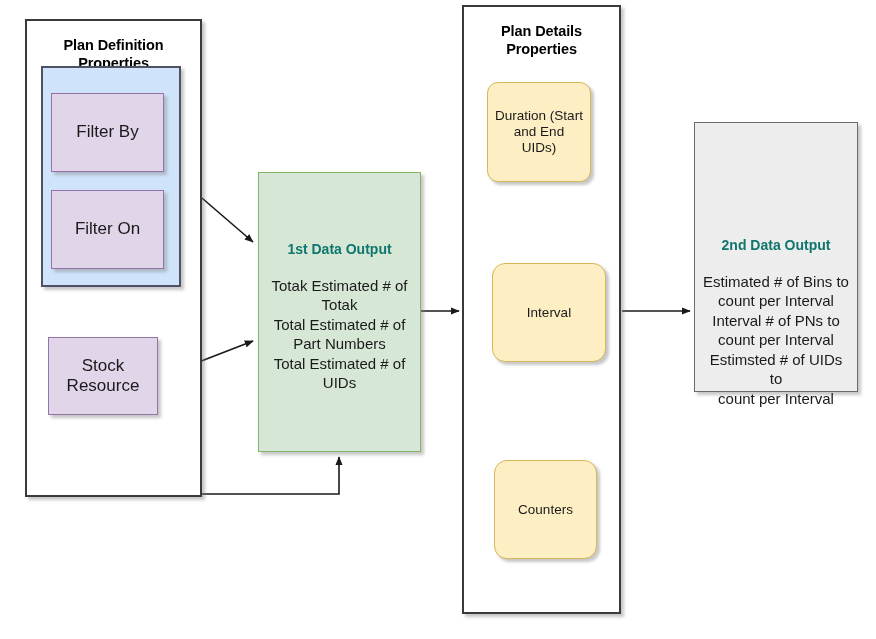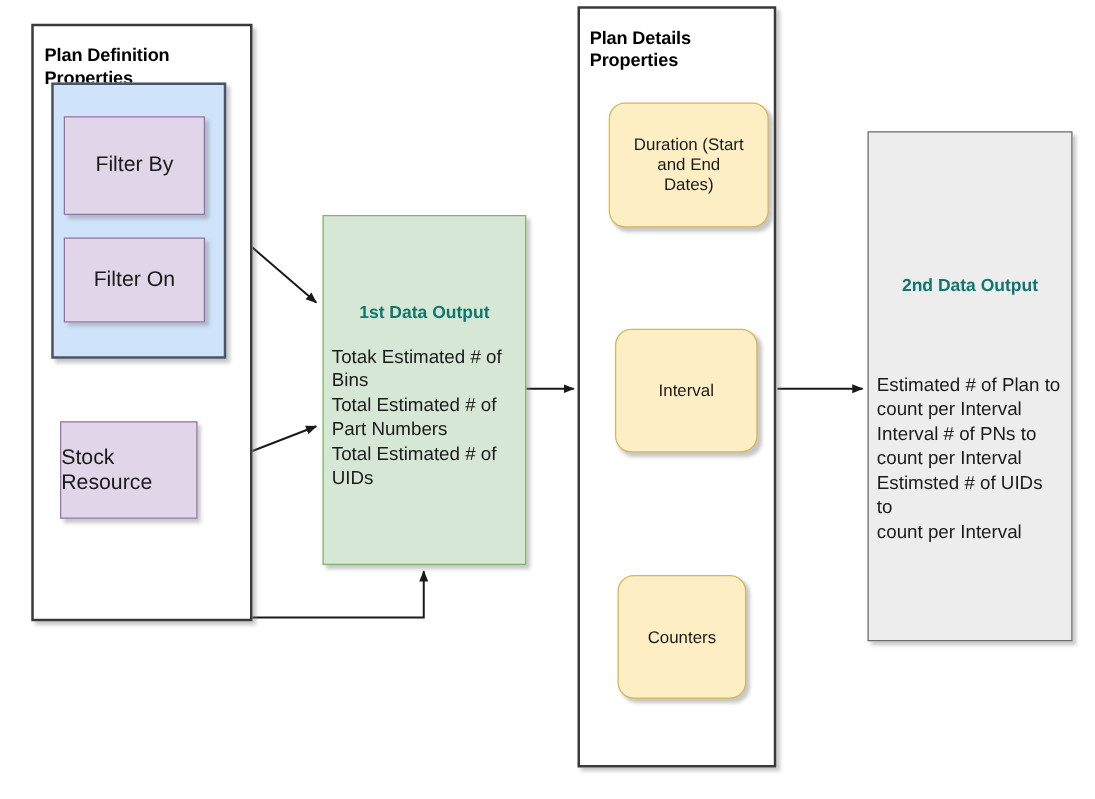--- a/index.html
+++ b/index.html
@@ -20,20 +20,21 @@
   }
 
   
   .shape {
     position: absolute;
     box-sizing: border-box;
     display: flex;
     flex-direction: column;
     align-items: center;
     justify-content: center;
+    text-align: center;
     line-height: 1.18;
   }
 
   .container-box {
     background: #ffffff;
     border: 2px solid #3a3a3a;
     box-shadow: 3px 3px 3px rgba(120,120,120,0.42);
     justify-content: flex-start;
   }
   .container-title {
@@ -137,66 +138,66 @@
       <div>Properties</div>
     </div>
   </div>
 
   <div class="shape blue-group" style="left:41px; top:66px; width:140px; height:221px;"></div>
 
   <div class="shape purple-box" style="left:51px; top:93px; width:113px; height:79px;">
     <span>Filter By</span>
   </div>
 
-  <div class="shape purple-box" style="left:51px; top:190px; width:113px; height:68px;">
+  <div class="shape purple-box" style="left:51px; top:190px; width:113px; height:79px;">
     <span>Filter On</span>
   </div>
 
   <div class="shape purple-box" style="left:48px; top:337px; width:110px; height:78px;">
     <span>Stock Resource</span>
   </div>
 
 
   <div class="shape green-box" style="left:258px; top:172px; width:163px; height:280px;">
     <div class="out-title">1st Data Output</div>
     <div class="out-lines">
       <div>Totak Estimated # of</div>
-      <div>Bins</div>
+      <div>Totak</div>
       <div>Total Estimated # of</div>
       <div>Part Numbers</div>
       <div>Total Estimated # of</div>
       <div>UIDs</div>
     </div>
   </div>
 
   <div class="shape container-box" style="left:462px; top:5px; width:159px; height:609px;">
     <div class="container-title">
       <div>Plan Details</div>
       <div>Properties</div>
     </div>
   </div>
 
-  <div class="shape yellow-box" style="left:487px; top:82px; width:128px; height:100px;">
+  <div class="shape yellow-box" style="left:487px; top:82px; width:104px; height:100px;border-radius:11px;">
     <span>Duration (Start</span>
     <span>and End</span>
-    <span>Dates)</span>
+    <span>UIDs)</span>
   </div>
 
   <div class="shape yellow-box" style="left:492px; top:263px; width:114px; height:99px;">
     <span>Interval</span>
   </div>
 
   <div class="shape yellow-box" style="left:494px; top:460px; width:103px; height:99px;">
     <span>Counters</span>
   </div>
 
-  <div class="shape gray-box" style="left:694px; top:105px; width:164px; height:408px;gap:44px;">
+  <div class="shape gray-box" style="left:694px; top:122px; width:164px; height:270px;">
     <div class="out-title">2nd Data Output</div>
     <div class="out-lines">
-      <div>Estimated # of Plan to</div>
+      <div>Estimated # of Bins to</div>
       <div>count per Interval</div>
       <div>Interval # of PNs to</div>
       <div>count per Interval</div>
       <div>Estimsted # of UIDs to</div>
       <div>count per Interval</div>
     </div>
   </div>
 
 </div>
 

